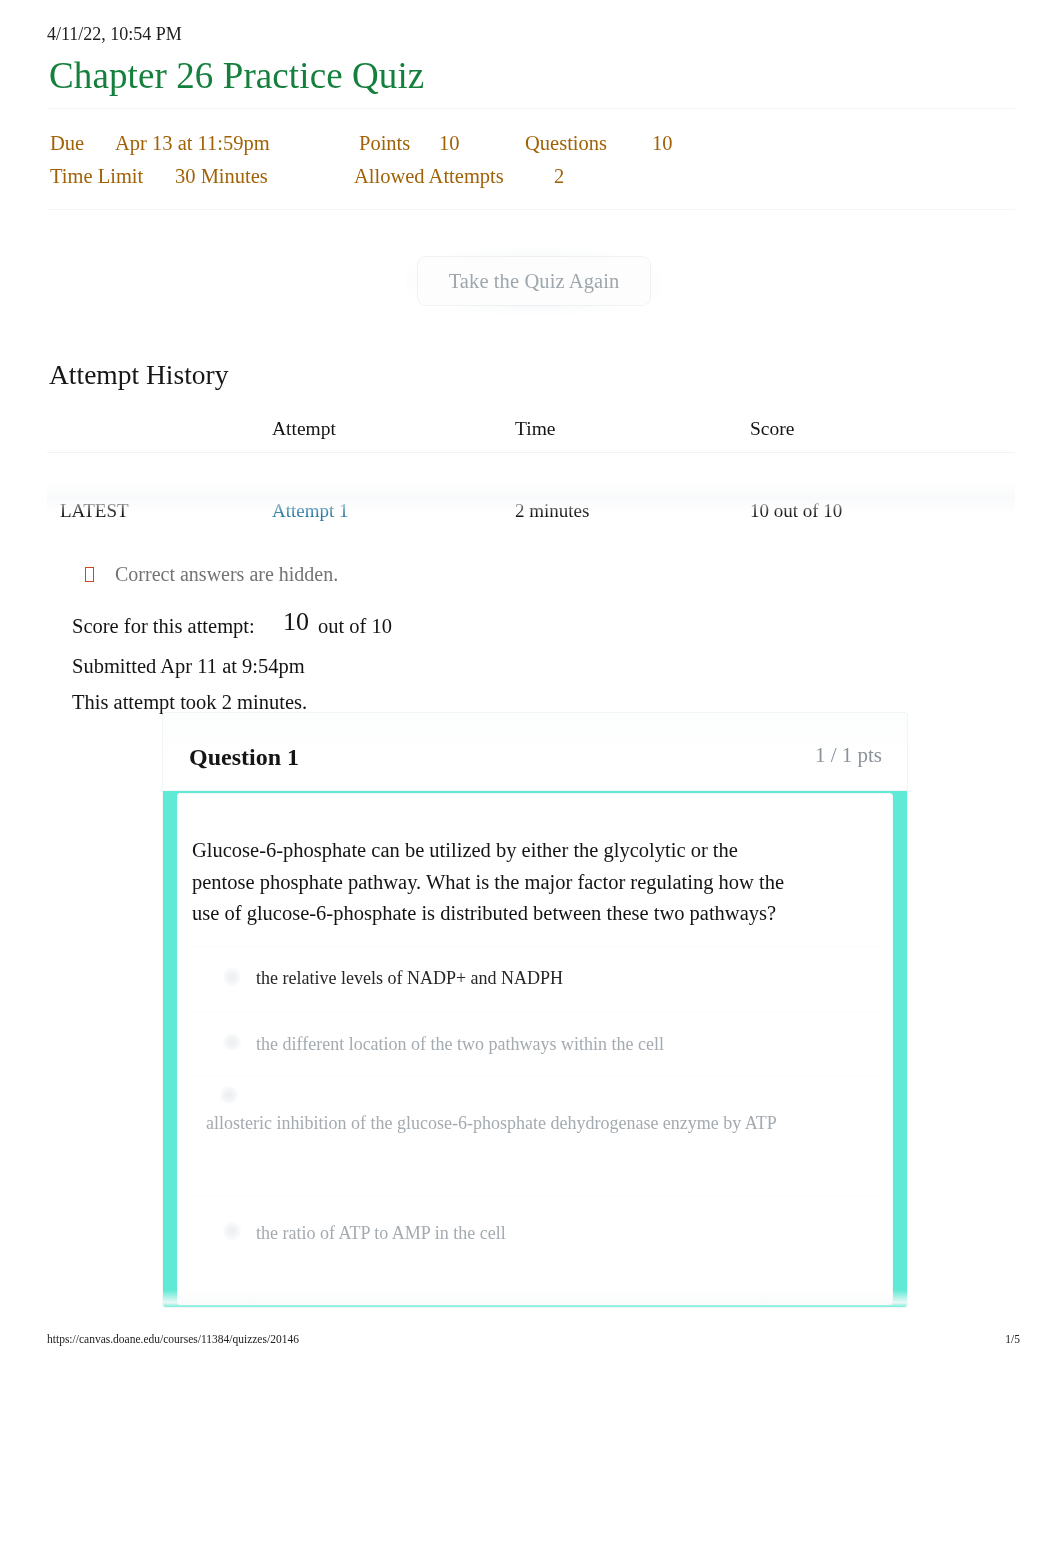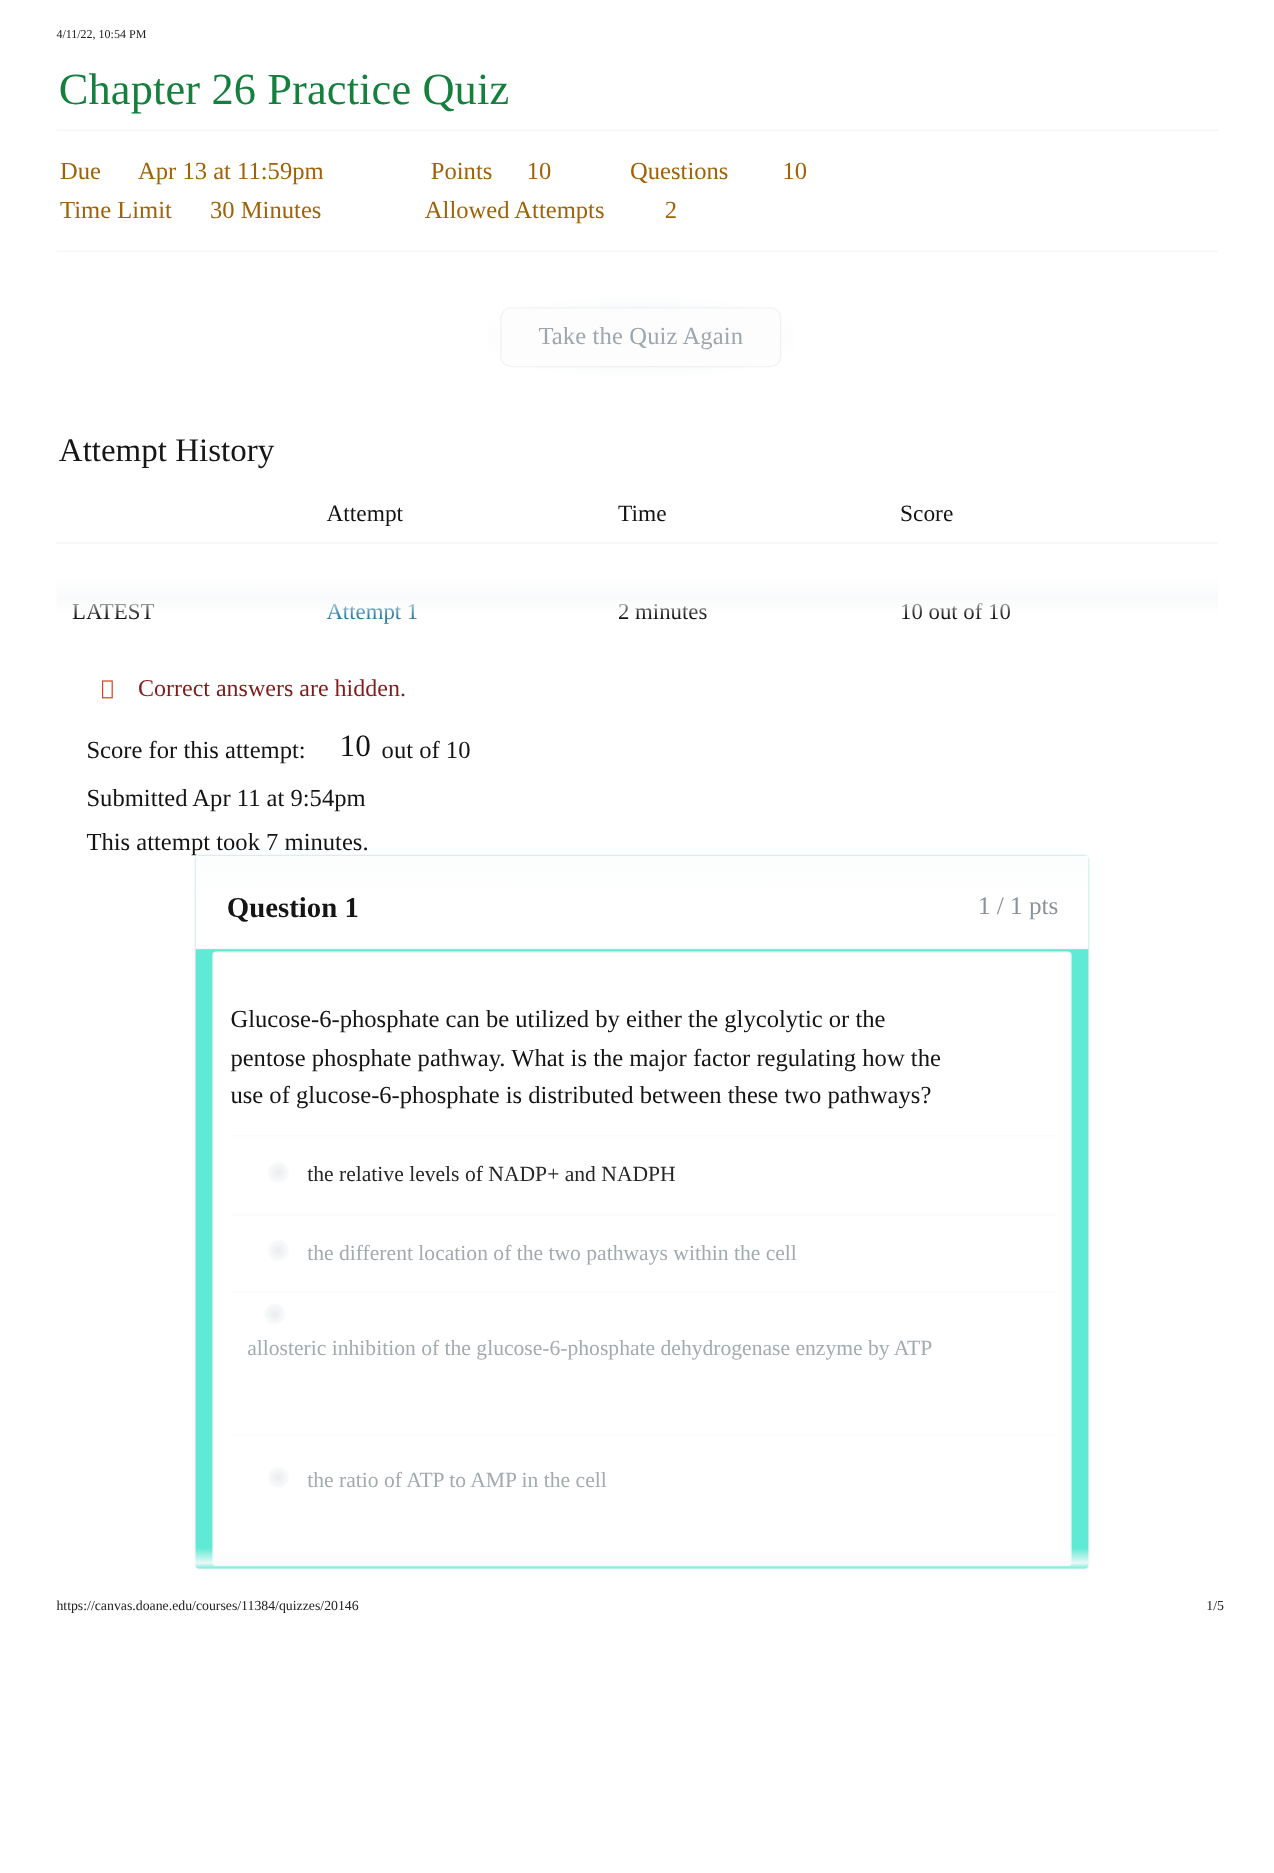--- a/index.html
+++ b/index.html
@@ -16,21 +16,21 @@
     -webkit-font-smoothing: antialiased;
   }
 
   
   .print-header {
     position: absolute;
     top: 24px;
     left: 0;
     width: 1062px;
     height: 18px;
-    font-size: 10px;
+    font-size: 18px;
     color: #20201f;
   }
   .print-header .ph-left {
     position: absolute;
     left: 47px;
     top: 0;
     white-space: nowrap;
   }
   .print-header .ph-center {
     position: absolute;
@@ -238,21 +238,21 @@
   }
 
   
   .hidden-notice {
     position: absolute;
     top: 560px;
     left: 85px;
     height: 28px;
     display: flex;
     align-items: center;
-    color: #7f1d1d;
+    color: #737373;
     font-size: 20px;
     line-height: 28px;
     white-space: nowrap;
     justify-content: flex-end;
   }
   .hidden-notice .tofu-icon {
     display: inline-block;
     width: 9px;
     height: 15px;
     border: 1px solid #cf4619;
@@ -468,21 +468,21 @@
     <span>Correct answers are hidden.</span>
   </div>
 
   <div class="score-block">
     <div class="score-line-1">
       <span class="score-label">Score for this attempt:</span>
       <span class="score-big">10</span>
       <span class="score-outof">out of 10</span>
     </div>
     <div class="score-line-2">Submitted Apr 11 at 9:54pm</div>
-    <div class="score-line-3">This attempt took 7 minutes.</div>
+    <div class="score-line-3">This attempt took 2 minutes.</div>
   </div>
 
   <div class="question-card">
     <div class="q-header">
       <span class="q-title">Question 1</span>
       <span class="q-points">1 / 1 pts</span>
     </div>
     <div class="q-body">
       <div class="q-text">Glucose-6-phosphate can be utilized by either the glycolytic or the pentose phosphate pathway. What is the major factor regulating how the use of glucose-6-phosphate is distributed between these two pathways?</div>
       <div class="answers">

